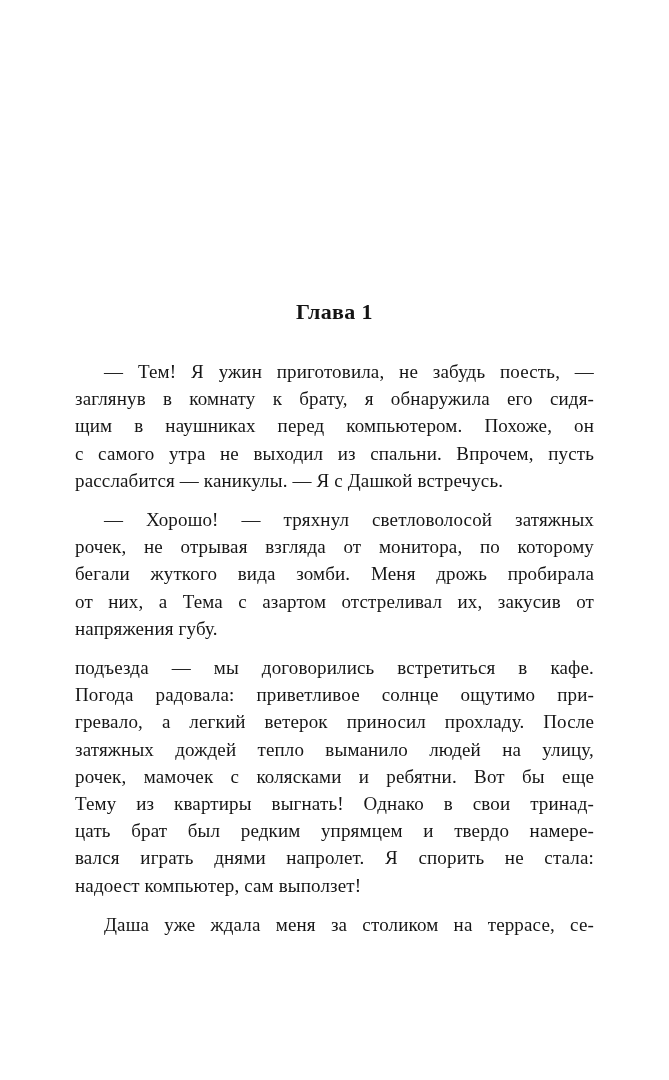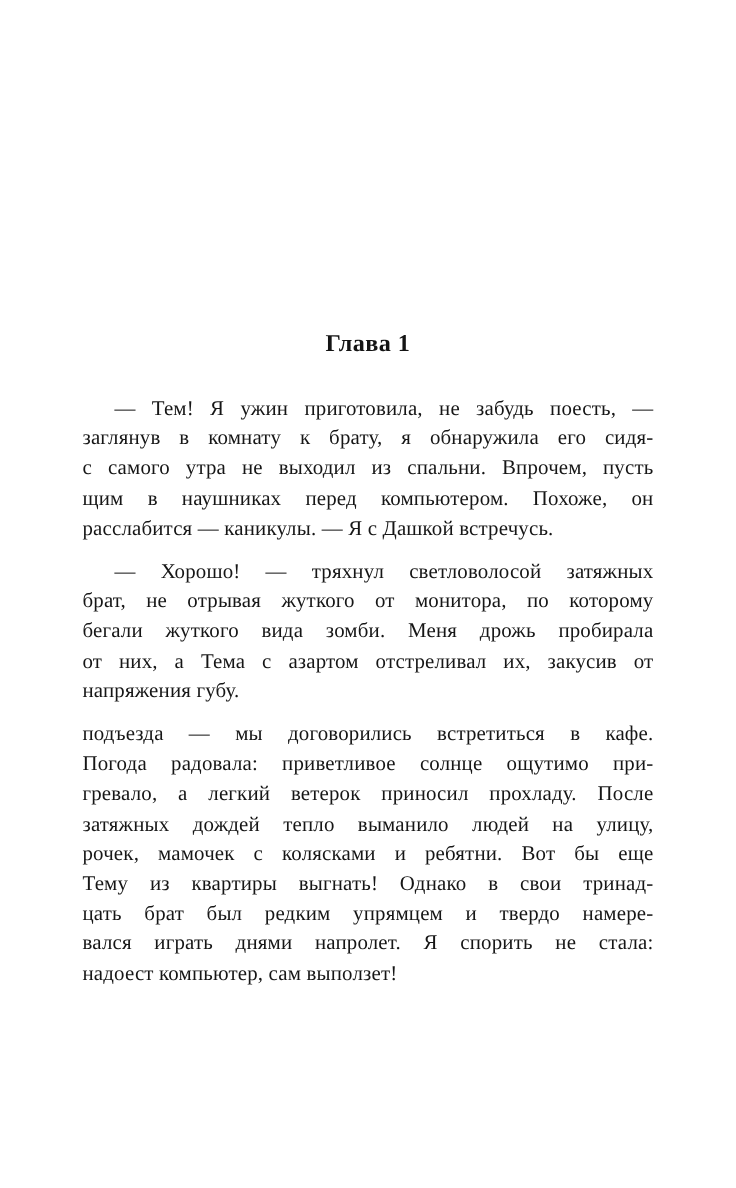--- a/index.html
+++ b/index.html
@@ -53,38 +53,39 @@
 </style>
 </head>
 <body>
 
 <div class="page">
   <h1 class="chapter-title">Глава 1</h1>
   <div class="text-block">
       <div class="paragraph">
         <div class="line first">— Тем! Я ужин приготовила, не забудь поесть, —</div>
         <div class="line">заглянув в комнату к брату, я обнаружила его сидя-</div>
+        <div class="line">щим в наушниках перед компьютером. Похоже, он</div>
         <div class="line">с самого утра не выходил из спальни. Впрочем, пусть</div>
-        <div class="line">щим в наушниках перед компьютером. Похоже, он</div>
         <div class="line last">расслабится — каникулы. — Я с Дашкой встречусь.</div>
       </div>
       <div class="paragraph">
         <div class="line first">— Хорошо! — тряхнул светловолосой затяжных</div>
-        <div class="line">брат, не отрывая жуткого от монитора, по которому</div>
+        <div class="line">рочек, не отрывая взгляда от монитора, по которому</div>
         <div class="line">бегали жуткого вида зомби. Меня дрожь пробирала</div>
         <div class="line">от них, а Тема с азартом отстреливал их, закусив от</div>
         <div class="line last">напряжения губу.</div>
       </div>
       <div class="paragraph">
         <div class="line">подъезда — мы договорились встретиться в кафе.</div>
         <div class="line">Погода радовала: приветливое солнце ощутимо при-</div>
         <div class="line">гревало, а легкий ветерок приносил прохладу. После</div>
         <div class="line">затяжных дождей тепло выманило людей на улицу,</div>
         <div class="line">рочек, мамочек с колясками и ребятни. Вот бы еще</div>
         <div class="line">Тему из квартиры выгнать! Однако в свои тринад-</div>
         <div class="line">цать брат был редким упрямцем и твердо намере-</div>
         <div class="line">вался играть днями напролет. Я спорить не стала:</div>
         <div class="line last">надоест компьютер, сам выползет!</div>
       </div>
       <div class="paragraph">
+        <div class="line first">Даша уже ждала меня за столиком на террасе, се-</div>
       </div>
     </div>
 </div>
 
 </body></html>

